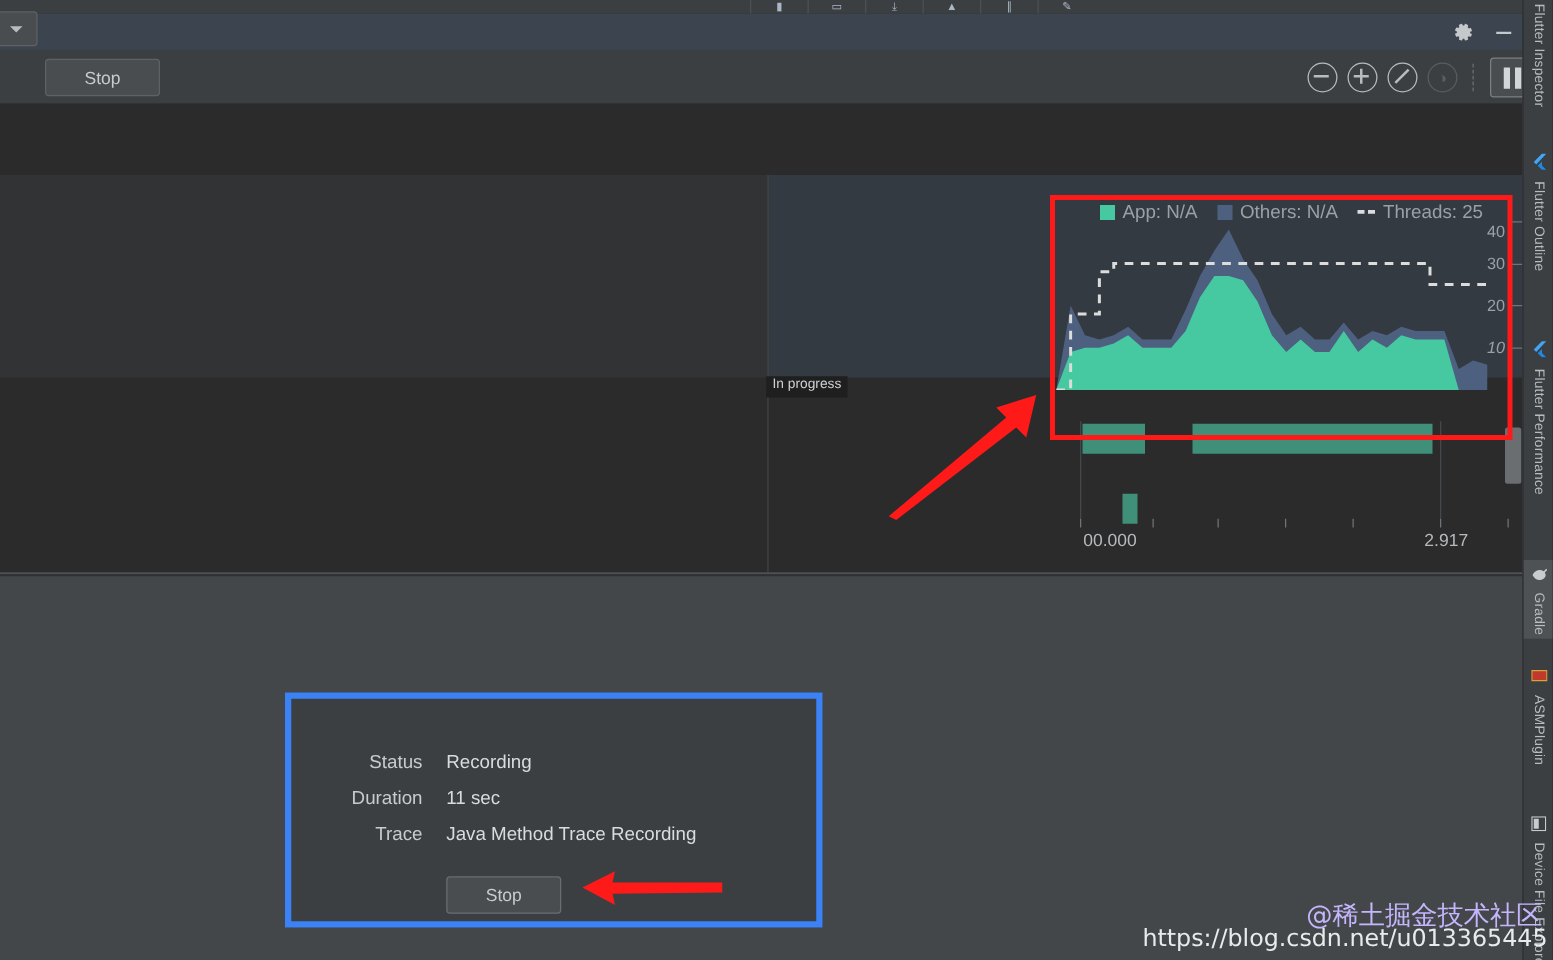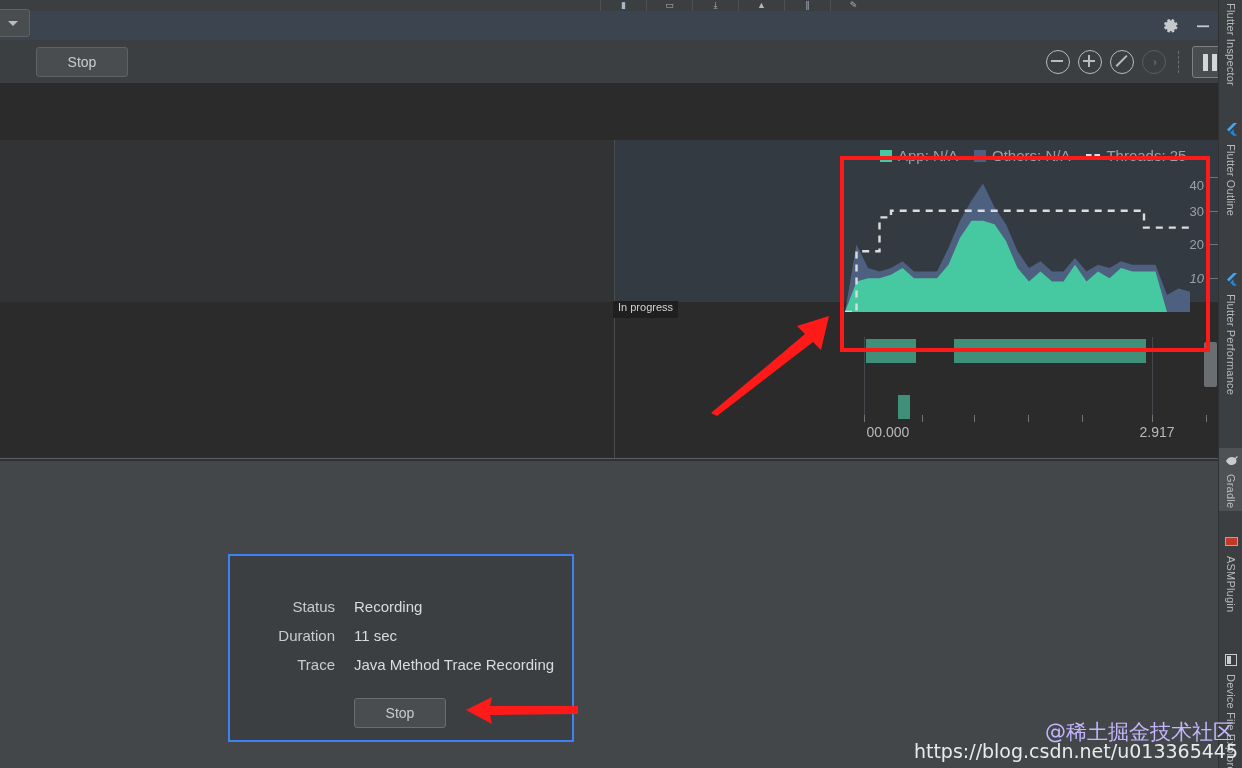--- a/index.html
+++ b/index.html
@@ -58,21 +58,21 @@
   .vdiv{position:absolute;left:614px;top:57px;width:1px;height:318px;background:#4a4d4f;}
 
   .inprogress{position:absolute;left:613px;top:301px;height:17px;padding:0 5px;
       background:#1f1f1f;color:#cfd2d4;font-size:11px;display:flex;align-items:flex-start;}
 
   
   .chart{position:absolute;left:845px;top:160px;width:345px;height:152px;}
   .chart svg{display:block;}
   .legend{position:absolute;left:880px;top:147px;display:flex;align-items:center;gap:16px;
       color:#9aa0a6;font-size:15px;white-space:nowrap;}
-  .legend .itm{display:flex;align-items:center;gap:6px;}
+  .legend .itm{display:flex;align-items:center;gap:6px;margin-top:14px;}
   .sw{width:12px;height:12px;display:inline-block;}
   .sw.dash{width:14px;height:0;border-top:3px dashed #dcdcdc;}
   .yaxis{position:absolute;left:1186px;top:160px;width:36px;height:152px;}
   .ytick{position:absolute;right:18px;color:#9aa0a6;font-size:13px;transform:translateY(-50%);}
   .ytickline{position:absolute;right:4px;width:9px;height:1px;background:#6f7478;}
 
   
   .events{position:absolute;left:862px;top:337px;width:340px;height:100px;}
   .ev{position:absolute;background:#3f8f79;}
   .evline{position:absolute;top:0;width:1px;height:78px;background:#44484c;}
@@ -86,22 +86,22 @@
   
   .redbox{position:absolute;left:840px;top:156px;width:370px;height:196px;
       border:4px solid #ff1a1a;box-sizing:border-box;pointer-events:none;}
 
   
   .bdiv{position:absolute;left:0;top:458px;width:1218px;height:3px;background:#2f3133;
       border-top:1px solid #5b5f61;}
   .bottom{position:absolute;left:0;top:461px;width:1218px;height:307px;background:#434749;}
 
   
-  .dlg{position:absolute;left:228px;top:554px;width:346px;height:188px;background:#3c3f41;
-      border:2px solid #3b82f6;box-sizing:border-box;}
+  .dlg{position:absolute;left:228px;top:554px;width:430px;height:188px;background:#3c3f41;
+      border:5px solid #3b82f6;box-sizing:border-box;}
   .dlg-rows{position:absolute;left:0;top:42px;width:374px;}
   .dlg-row{display:flex;align-items:baseline;margin-bottom:12px;}
   .dlg-lbl{width:105px;text-align:right;color:#c8ccce;font-size:15px;}
   .dlg-val{margin-left:19px;color:#d8dcde;font-size:15px;}
   .dlg-stop{position:absolute;left:124px;top:142px;width:90px;height:28px;background:#4a4d4f;
       border:1px solid #6a6e70;border-radius:3px;color:#c8ccce;font-size:14px;
       display:flex;align-items:center;justify-content:center;cursor:pointer;}
 
   
   .arrow{position:absolute;pointer-events:none;}

